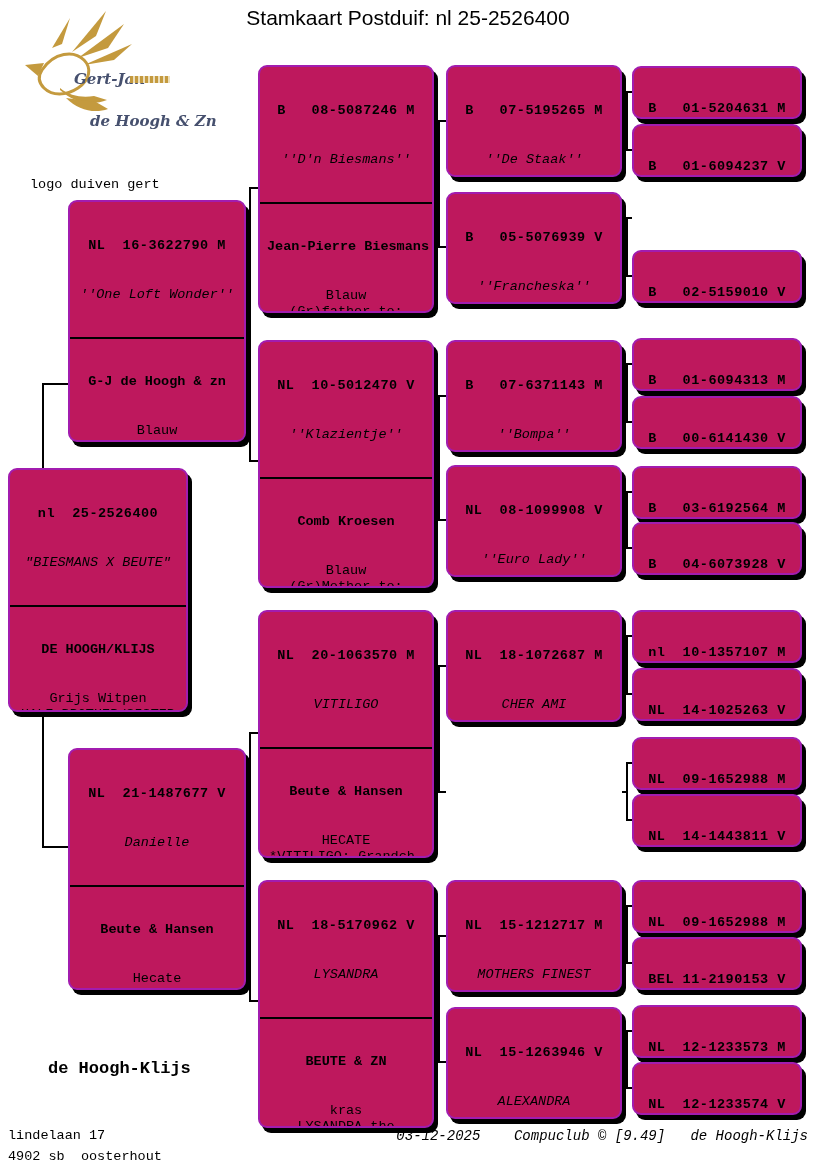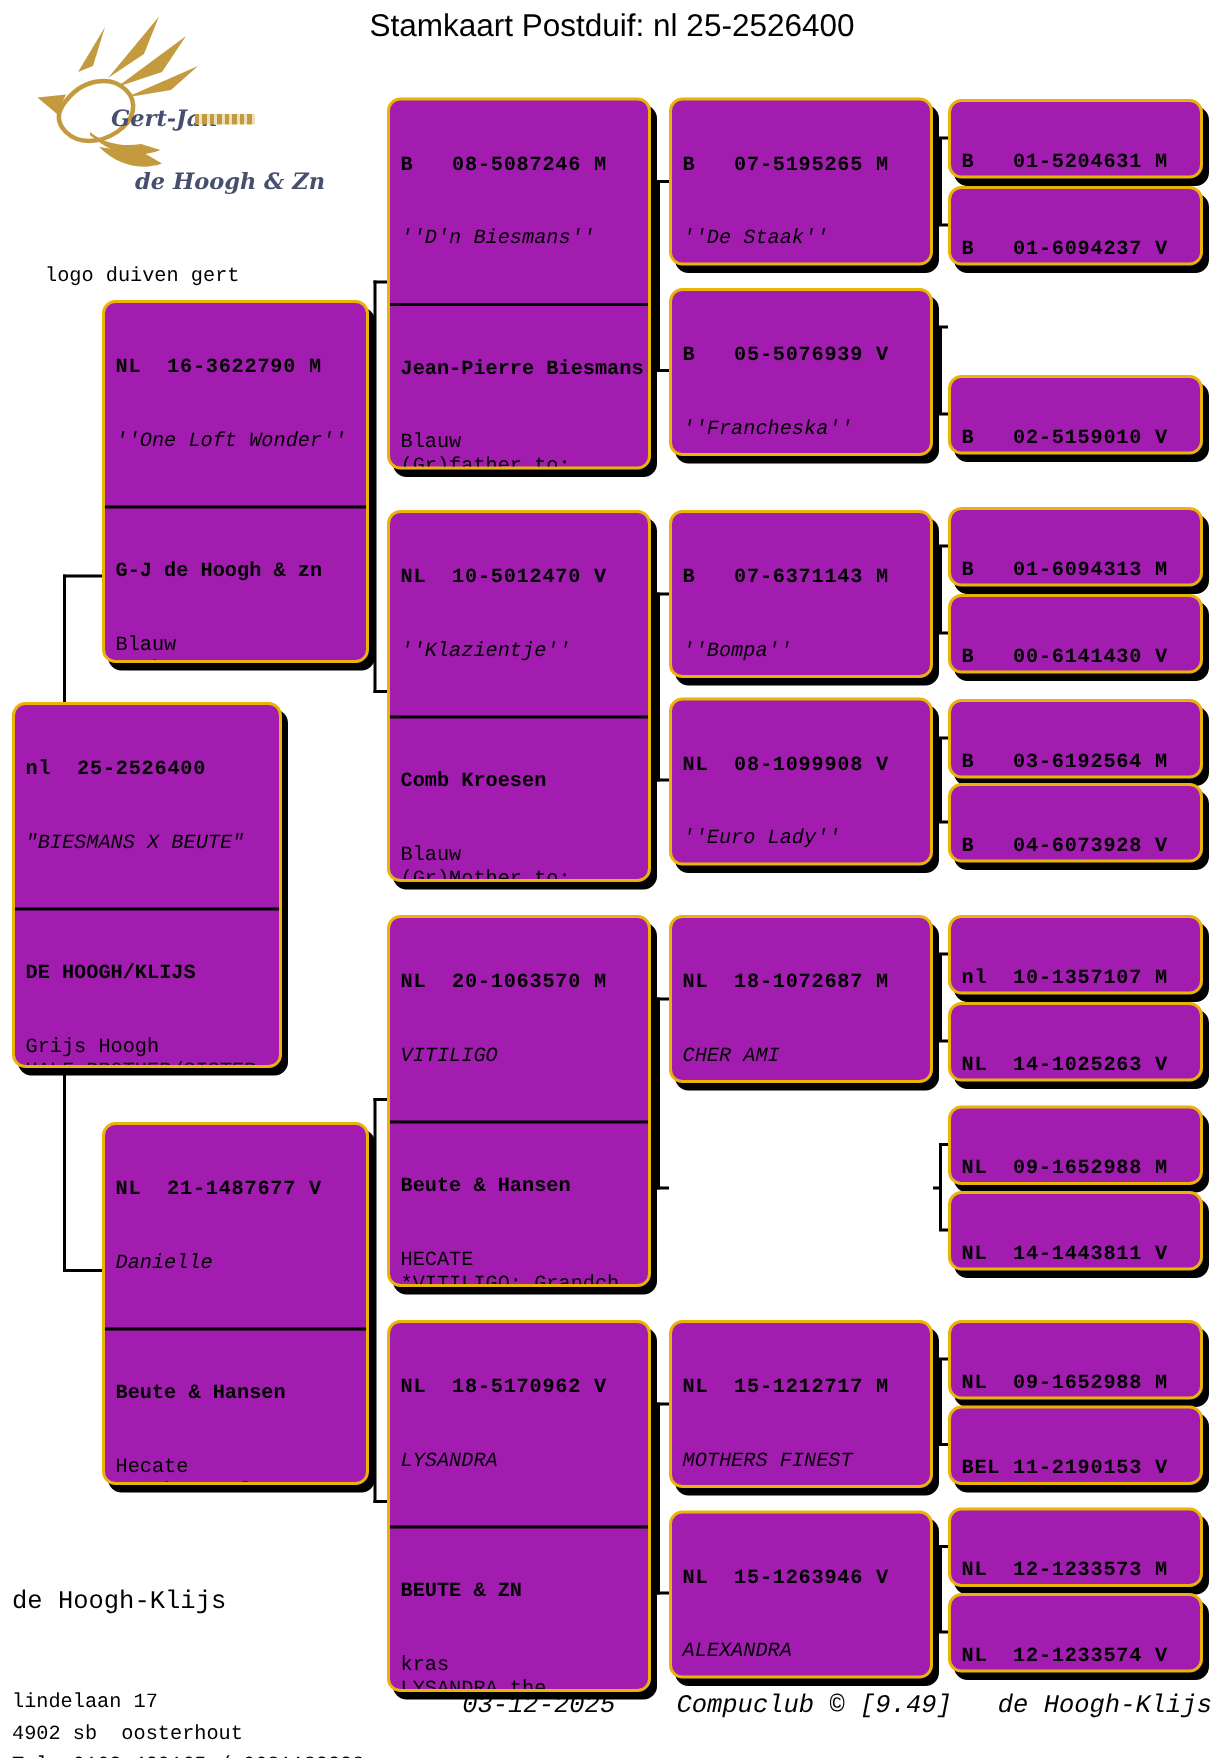--- a/index.html
+++ b/index.html
@@ -8,35 +8,35 @@
   #title{position:absolute;left:0;top:6px;width:100%;text-align:center;
          font-family:"Liberation Sans","DejaVu Sans",sans-serif;font-size:21px;}
   
   #logo{position:absolute;left:12px;top:8px;width:230px;height:120px;}
   .logo-line{position:absolute;font-family:"DejaVu Serif","Liberation Serif",serif;
              font-style:italic;font-weight:bold;color:#46506e;font-size:15px;white-space:pre;}
   #logo-bar{position:absolute;left:118px;top:68px;width:40px;height:7px;
             background:repeating-linear-gradient(90deg,#c49a3e 0 3px,#ecdfbc 3px 5px);}
   #logo-caption{position:absolute;left:30px;top:177px;font-size:13.5px;white-space:pre;}
   
-  .pbox{position:absolute;background:#a21caf;border:2px solid #eab308;border-radius:9px;
+  .pbox{position:absolute;background:#be185d;border:2px solid #a21caf;border-radius:9px;
         box-shadow:4px 5px 0 #000;padding:3px 7px 2px;box-sizing:border-box;
-        font-size:13.5px;line-height:16.3px;white-space:pre;overflow:hidden;}
+        font-size:13.5px;line-height:16.3px;white-space:pre;overflow:hidden;text-align:center;}
   .ring{font-weight:bold;letter-spacing:.5px;min-height:17px;}
   .pname{font-style:italic;min-height:16px;}
   .sep{border-top:2px solid #000;margin:1px -7px 2px;}
   .powner{font-weight:bold;min-height:16px;}
   .bodyline{min-height:16.3px;}
   .small{padding:2px 7px;line-height:15.5px;}
   .small .ring{min-height:16px;}
   .conn{position:absolute;background:#000;}
   
   #footer-left{position:absolute;left:8px;top:1016px;font-size:13.5px;line-height:21px;white-space:pre;}
-  #footer-name{font-size:17px;font-weight:normal;margin-bottom:4px;}
-  #printline{position:absolute;right:8px;top:1128px;font-size:17px;font-style:italic;white-space:pre;}
+  #footer-name{font-size:17px;font-weight:bold;margin-bottom:4px;margin-left:40px;}
+  #printline{position:absolute;right:8px;top:1128px;font-size:14px;font-style:italic;white-space:pre;}
 </style>
 </head>
 <body>
 
 <div id="page">
 
   <div id="title">Stamkaart Postduif: nl  25-2526400</div>
 
   <div id="logo">
     <svg width="160" height="115" viewBox="0 0 160 115">
@@ -113,21 +113,21 @@
   <div class="conn" style="left:626px;top:905px;width:6px;height:2px"></div>
   <div class="conn" style="left:626px;top:962px;width:6px;height:2px"></div>
   <div class="conn" style="left:626px;top:1030px;width:6px;height:2px"></div>
   <div class="conn" style="left:626px;top:1087px;width:6px;height:2px"></div>
 
   <div class="pbox" style="left:8px;top:468px;width:180px;height:244px">
     <div class="ring">nl  25-2526400</div>
     <div class="pname">"BIESMANS X BEUTE"</div>
     <div class="sep"></div>
     <div class="powner">DE HOOGH/KLIJS</div>
-    <div><div class="bodyline">Grijs Hoogh</div><div class="bodyline">HALF BROTHER/SISTER</div></div>
+    <div><div class="bodyline">Grijs Witpen</div><div class="bodyline">HALF BROTHER/SISTER</div></div>
   </div>
 
   <div class="pbox" style="left:68px;top:200px;width:178px;height:242px">
     <div class="ring">NL  16-3622790 M</div>
     <div class="pname">''One Loft Wonder''</div>
     <div class="sep"></div>
     <div class="powner">G-J de Hoogh &amp; zn</div>
     <div><div class="bodyline">Blauw</div><div class="bodyline">Father to:</div></div>
   </div>
   <div class="pbox" style="left:68px;top:748px;width:178px;height:242px">

